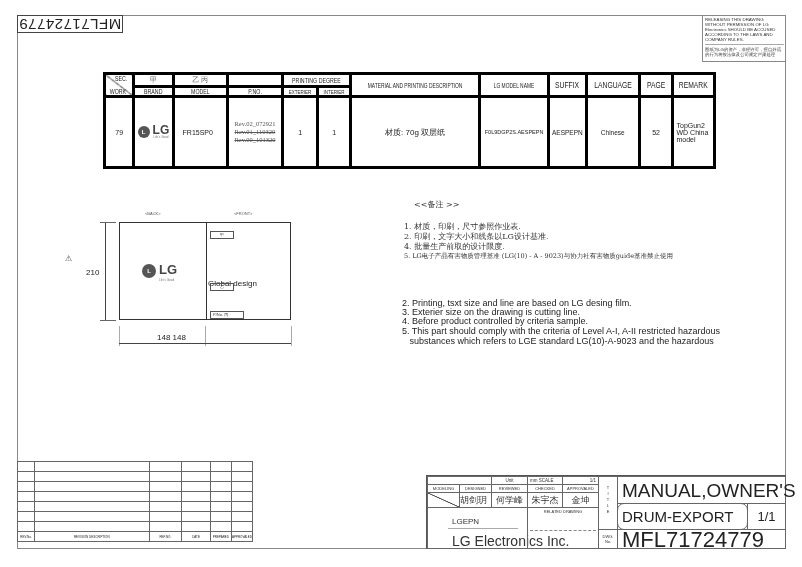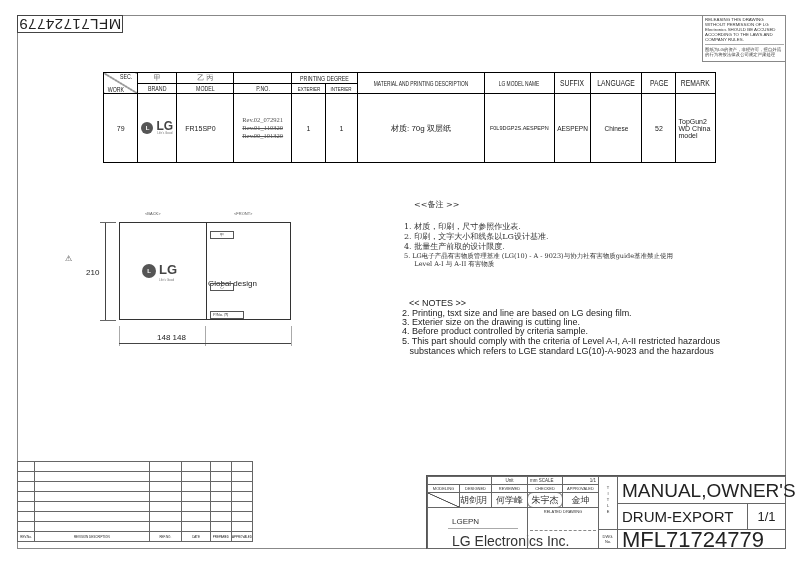--- a/index.html
+++ b/index.html
@@ -4,21 +4,21 @@
 <style>
   html, body { margin:0; padding:0; background:#ffffff; }
   body { width:802px; height:567px; position:relative; overflow:hidden; font-family:"Liberation Sans", sans-serif; color:#222; }
   .abs { position:absolute; }
   .frame { position:absolute; left:17px; top:15px; width:769px; height:534px; border:1px solid #888; box-sizing:border-box; }
   .title-mirror { position:absolute; left:17px; top:15px; width:106px; height:18px; border:1px solid #444; box-sizing:border-box; font-size:15px; line-height:16px; text-align:center; transform:rotate(180deg); letter-spacing:0.5px; }
   .release { position:absolute; left:702px; top:15px; width:84px; height:47px; border-left:1px solid #888; border-bottom:1px solid #888; box-sizing:border-box; font-size:4.4px; line-height:5px; padding:2px 2px; color:#333; }
   .release .cn { border-top:1px solid #aaa; margin-top:2px; padding-top:2px; }
   table { border-collapse:collapse; }
   .work-table { position:absolute; left:103px; top:72px; width:613px; }
-  .work-table td { border:1px solid #000000; text-align:center; font-size:7px; padding:0; }
+  .work-table td { border:3px solid #000000; text-align:center; font-size:7px; padding:0; }
   .work-table .hdr { font-family:"Liberation Sans", sans-serif; transform:scaleX(0.75); display:inline-block; white-space:nowrap; }
   .work-table .body td { height:68px; font-size:7px; }
   .rev { font-family:"Liberation Serif", serif; font-size:6.5px; color:#555; line-height:8px; }
   .strike { text-decoration:line-through; }
   .lg-logo { display:inline-flex; align-items:center; gap:3px; }
   .lg-circle { width:12px; height:12px; border-radius:50%; background:#555; color:#fff; font-size:6px; display:inline-flex; align-items:center; justify-content:center; font-weight:bold; }
   .lg-text { font-weight:bold; font-size:12px; color:#444; line-height:10px; }
   .lg-sub { font-size:3px; color:#777; display:block; }
   .drawing { position:absolute; left:119px; top:222px; width:172px; height:98px; border:1.5px solid #333; box-sizing:border-box; }
   .drawing .divider { position:absolute; left:86px; top:0; bottom:0; border-left:1px solid #333; }
@@ -123,25 +123,23 @@
 <div class="abs" style="left:291px; top:326px; height:20px; border-left:1px solid #aaa;"></div>
 <div class="abs" style="left:119px; top:343px; width:172px; border-top:1px solid #444;"></div>
 <div class="abs" style="left:157px; top:333px; font-size:8px;">148 148</div>
 
 <div class="notes-cn">
   <div style="margin-left:10px; margin-bottom:12px;">&lt;&lt;备注 &gt;&gt;</div>
   <div>1.  材质，印刷，尺寸参照作业表.</div>
   <div>2.  印刷，文字大小和线条以LG设计基准.</div>
   <div>4.  批量生产前取的设计限度.</div>
   <div style="font-size:6.5px; line-height:8px;">5.  LG电子产品有害物质管理基准 (LG(10) - A - 9023)与协力社有害物质guide基准禁止使用</div>
-  <div style="font-size:6.5px; line-height:8px; white-space:pre;">     Level A-I 与 A-II 有害物质</div>
 </div>
 
 <div class="notes-en">
-  <div style="margin-left:7px;">&lt;&lt; NOTES &gt;&gt;</div>
   <div>2. Printing, tsxt  size and line are based on LG desing film.</div>
   <div style="line-height:9px;">3. Exterier size on the drawing is cutting line.</div>
   <div style="line-height:9px;">4. Before product controlled by criteria sample.</div>
   <div style="line-height:10px;">5. This part should comply with the criteria of Level A-I, A-II restricted hazardous</div>
   <div style="white-space:pre; line-height:11px;">   substances which refers to LGE standard LG(10)-A-9023 and the hazardous</div>
 </div>
 
 <table class="rev-table">
   <tbody>
       <tr>
@@ -220,33 +218,33 @@
 
   <div class="tb-cell" style="left:0; top:8px; width:33px; height:9px; line-height:8px; font-size:4px;">MODELING</div>
   <div class="tb-cell" style="left:32px; top:8px; width:33px; height:9px; line-height:8px; font-size:4px;">DESIGNED</div>
   <div class="tb-cell" style="left:64px; top:8px; width:37px; height:9px; line-height:8px; font-size:4px;">REVIEWED</div>
   <div class="tb-cell" style="left:100px; top:8px; width:36px; height:9px; line-height:8px; font-size:4px;">CHECKED</div>
   <div class="tb-cell" style="left:135px; top:8px; width:37px; height:9px; line-height:8px; font-size:4px;">APPROVALED</div>
 
   <div class="tb-cell" style="left:0; top:16px; width:33px; height:16px; background:linear-gradient(to top right, transparent 47%, #555 49%, #555 51%, transparent 53%);"></div>
   <div class="tb-cell" style="left:32px; top:16px; width:33px; height:16px; line-height:15px; font-size:9px; font-family:'DejaVu Serif', serif; text-align:left; padding-right:2px;">胡剑玥</div>
   <div class="tb-cell" style="left:64px; top:16px; width:37px; height:16px; line-height:15px; font-size:9px; font-family:'DejaVu Serif', serif;">何学峰</div>
-  <div class="tb-cell" style="left:100px; top:16px; width:36px; height:16px; line-height:15px; font-size:9px; font-family:'DejaVu Serif', serif;border-radius:6px;">朱宇杰</div>
+  <div class="tb-cell" style="left:100px; top:16px; width:36px; height:16px; line-height:15px; font-size:9px; font-family:'DejaVu Serif', serif;">朱宇杰</div>
   <div class="tb-cell" style="left:135px; top:16px; width:37px; height:16px; line-height:15px; font-size:9px; font-family:'DejaVu Serif', serif;">金坤</div>
 
   <div class="tb-cell" style="left:0; top:31px; width:101px; height:42px; border-right:none;text-align:center;">
     <div style="position:absolute; left:24px; top:9px; font-size:8px;">LGEPN</div>
     <div style="position:absolute; left:20px; top:20px; width:70px; border-top:1px solid #aaa;"></div>
     <div style="position:absolute; left:24px; top:25px; font-size:14px; white-space:nowrap;">LG Electronics Inc.</div>
   </div>
   <div class="tb-cell" style="left:100px; top:31px; width:72px; height:42px;">
     <div style="font-size:4px; line-height:7px;">RELATED DRAWING</div>
     <div style="position:absolute; left:2px; right:2px; top:22px; border-top:1px dashed #888;"></div>
   </div>
 
   <div class="tb-cell" style="left:171px; top:0; width:20px; height:54px; font-size:4px; line-height:6px; padding-top:8px; letter-spacing:0;">T<br>I<br>T<br>L<br>E</div>
   <div class="tb-cell" style="left:171px; top:53px; width:20px; height:20px; font-size:4px; line-height:5px; padding-top:4px;">DWG. No.</div>
 
   <div class="tb-cell big" style="left:190px; top:0; width:169px; height:28px; line-height:28px; font-size:19px;">MANUAL,OWNER'S</div>
-  <div class="tb-cell big" style="left:190px; top:27px; width:131px; height:27px; line-height:26px; font-size:15px;">DRUM-EXPORT</div>
+  <div class="tb-cell big" style="left:190px; top:27px; width:131px; height:27px; line-height:26px; font-size:15px;border-radius:7px;">DRUM-EXPORT</div>
   <div class="tb-cell" style="left:320px; top:27px; width:39px; height:27px; line-height:26px; font-size:13px; color:#222;">1/1</div>
   <div class="tb-cell big" style="left:190px; top:53px; width:169px; height:20px; line-height:20px; font-size:22px;">MFL71724779</div>
 </div>
 
 </body></html>

